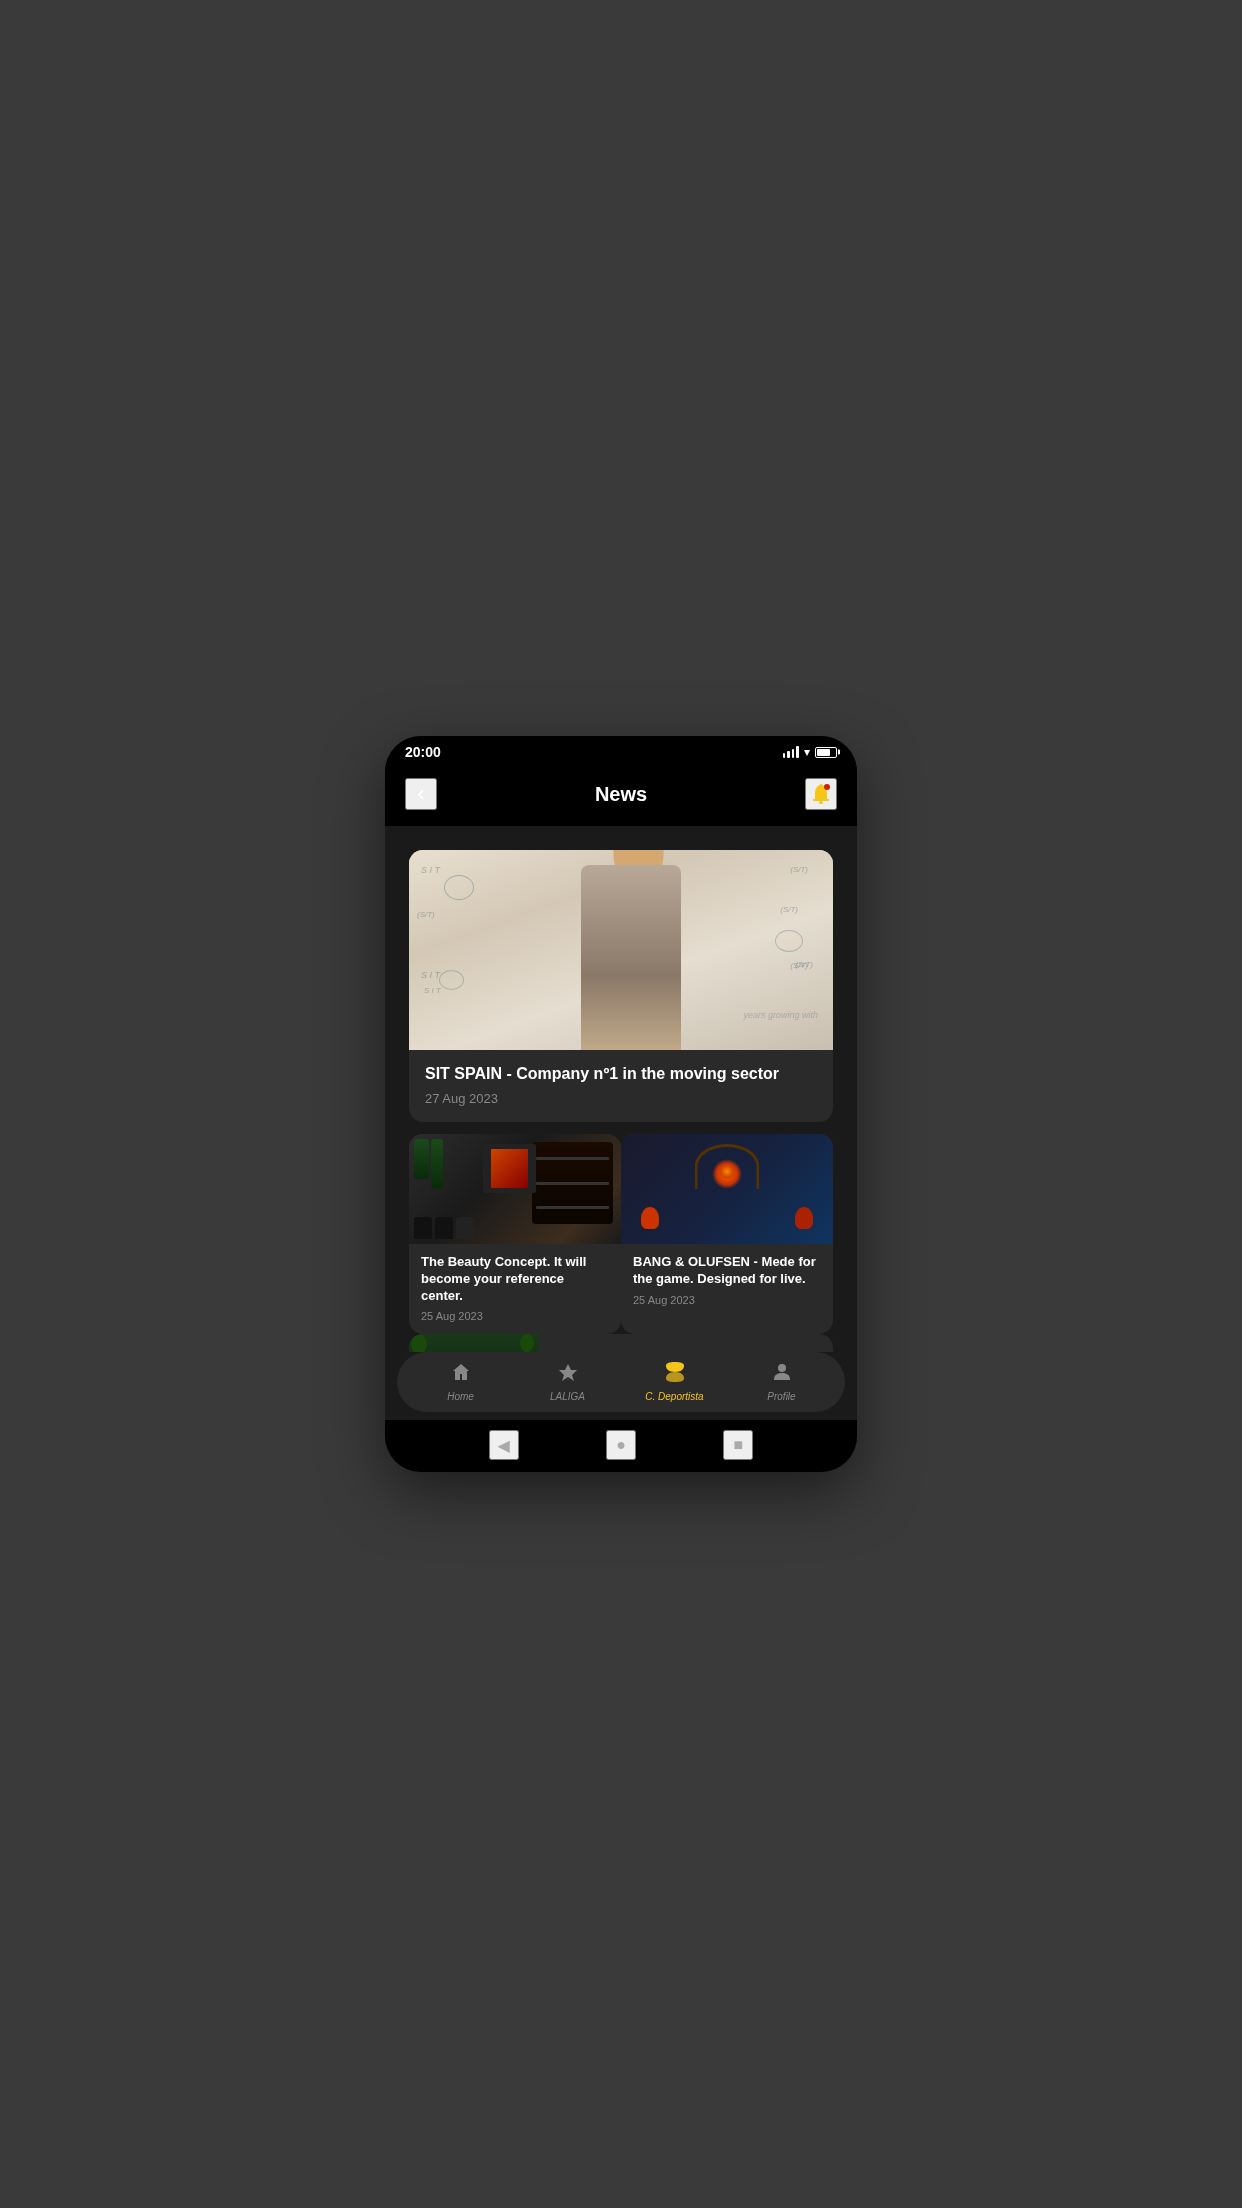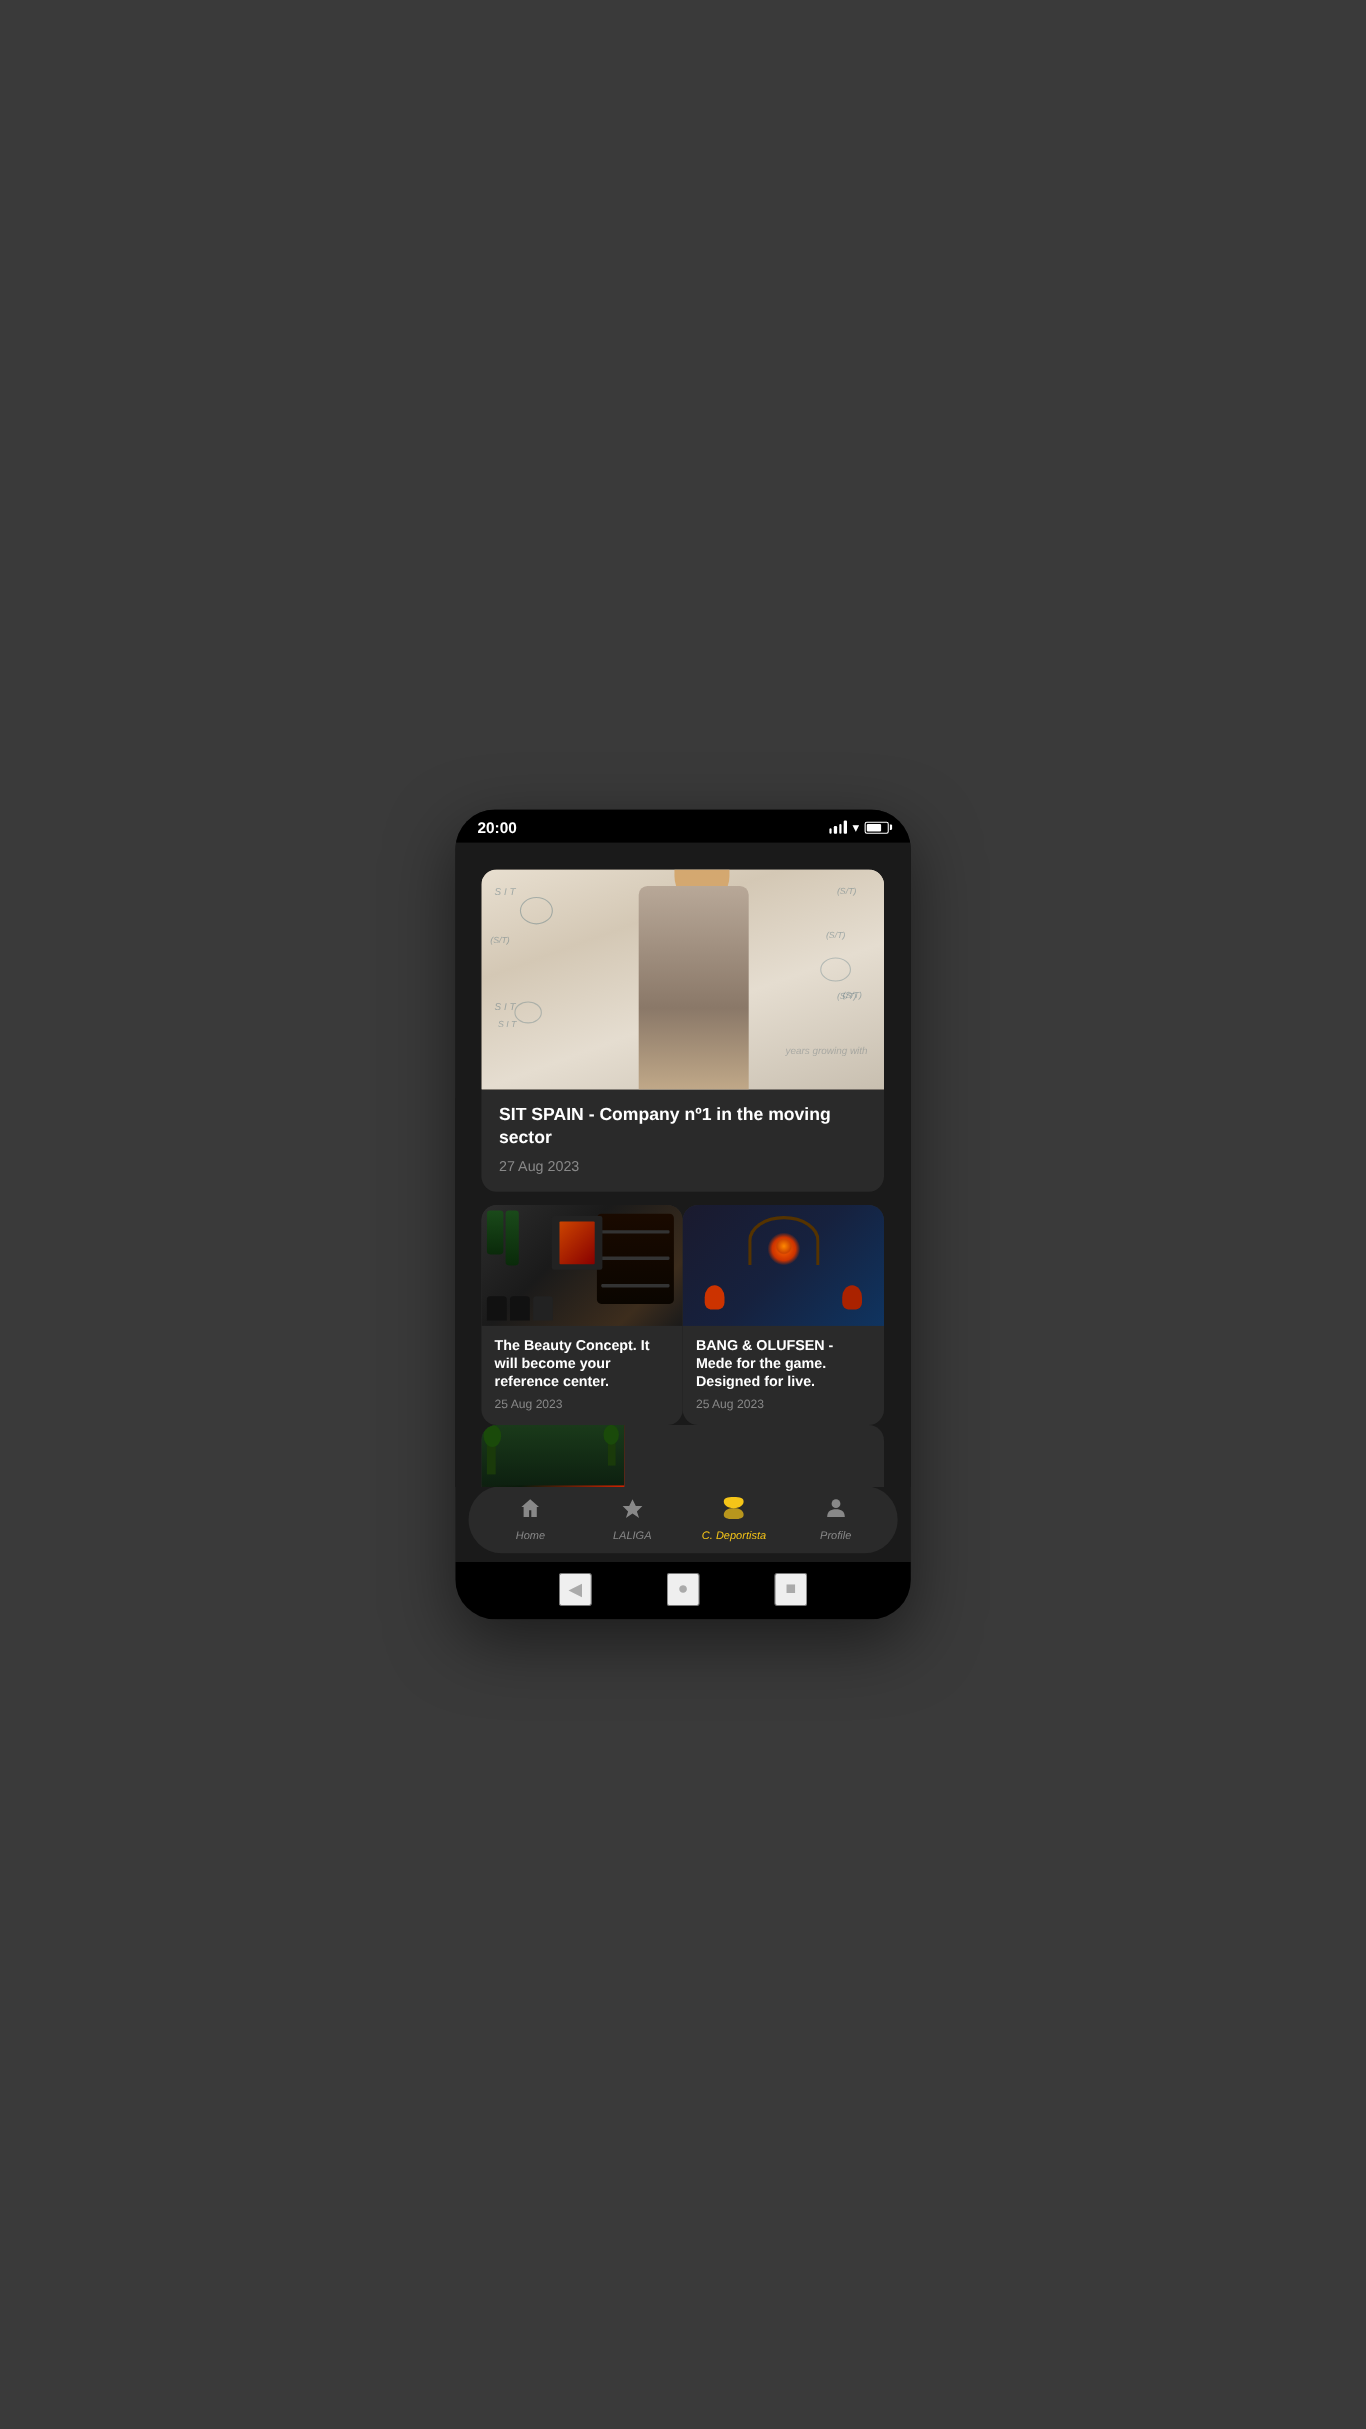--- a/index.html
+++ b/index.html
@@ -8,21 +8,21 @@
     body {
       background: #3a3a3a;
       display: flex;
       justify-content: center;
       align-items: center;
       min-height: 100vh;
       font-family: -apple-system, BlinkMacSystemFont, 'Helvetica Neue', sans-serif;
     }
 
     .phone-frame {
-      width: 414px;
+      width: 472px;
       height: 736px;
       background: #1a1a1a;
       border-radius: 36px;
       overflow: hidden;
       display: flex;
       flex-direction: column;
       position: relative;
       box-shadow: 0 20px 60px rgba(0,0,0,0.5);
     }
 
@@ -413,20 +413,31 @@
       </div>
 
       <span class="wifi-icon">▾</span>
 
       <div class="battery-icon">
         <div class="battery-fill"></div>
       </div>
     </div>
   </div>
 
+  <div class="header">
+    <button class="back-btn">‹</button>
+    <span class="header-title">News</span>
+    <button class="bell-btn">
+      <svg width="22" height="24" viewBox="0 0 22 24" fill="none">
+        <path d="M11 2C11 2 5 4.5 5 11V17H3V19H19V17H17V11C17 4.5 11 2 11 2Z" fill="#f5c518"></path>
+        <rect x="9" y="19" width="4" height="3" rx="2" fill="#f5c518"></rect>
+        <circle cx="17" cy="5" r="3" fill="#cc2200"></circle>
+      </svg>
+    </button>
+  </div>
 
   <div class="content">
 
     <div class="featured-card">
       <div class="featured-img">
         <div class="person-container">
 
           <div class="sit-text-scatter">
             <span style="top:15px;left:12px;">S I T</span>
             <span style="top:15px;right:25px;font-size:8px;">(S/T)</span>

